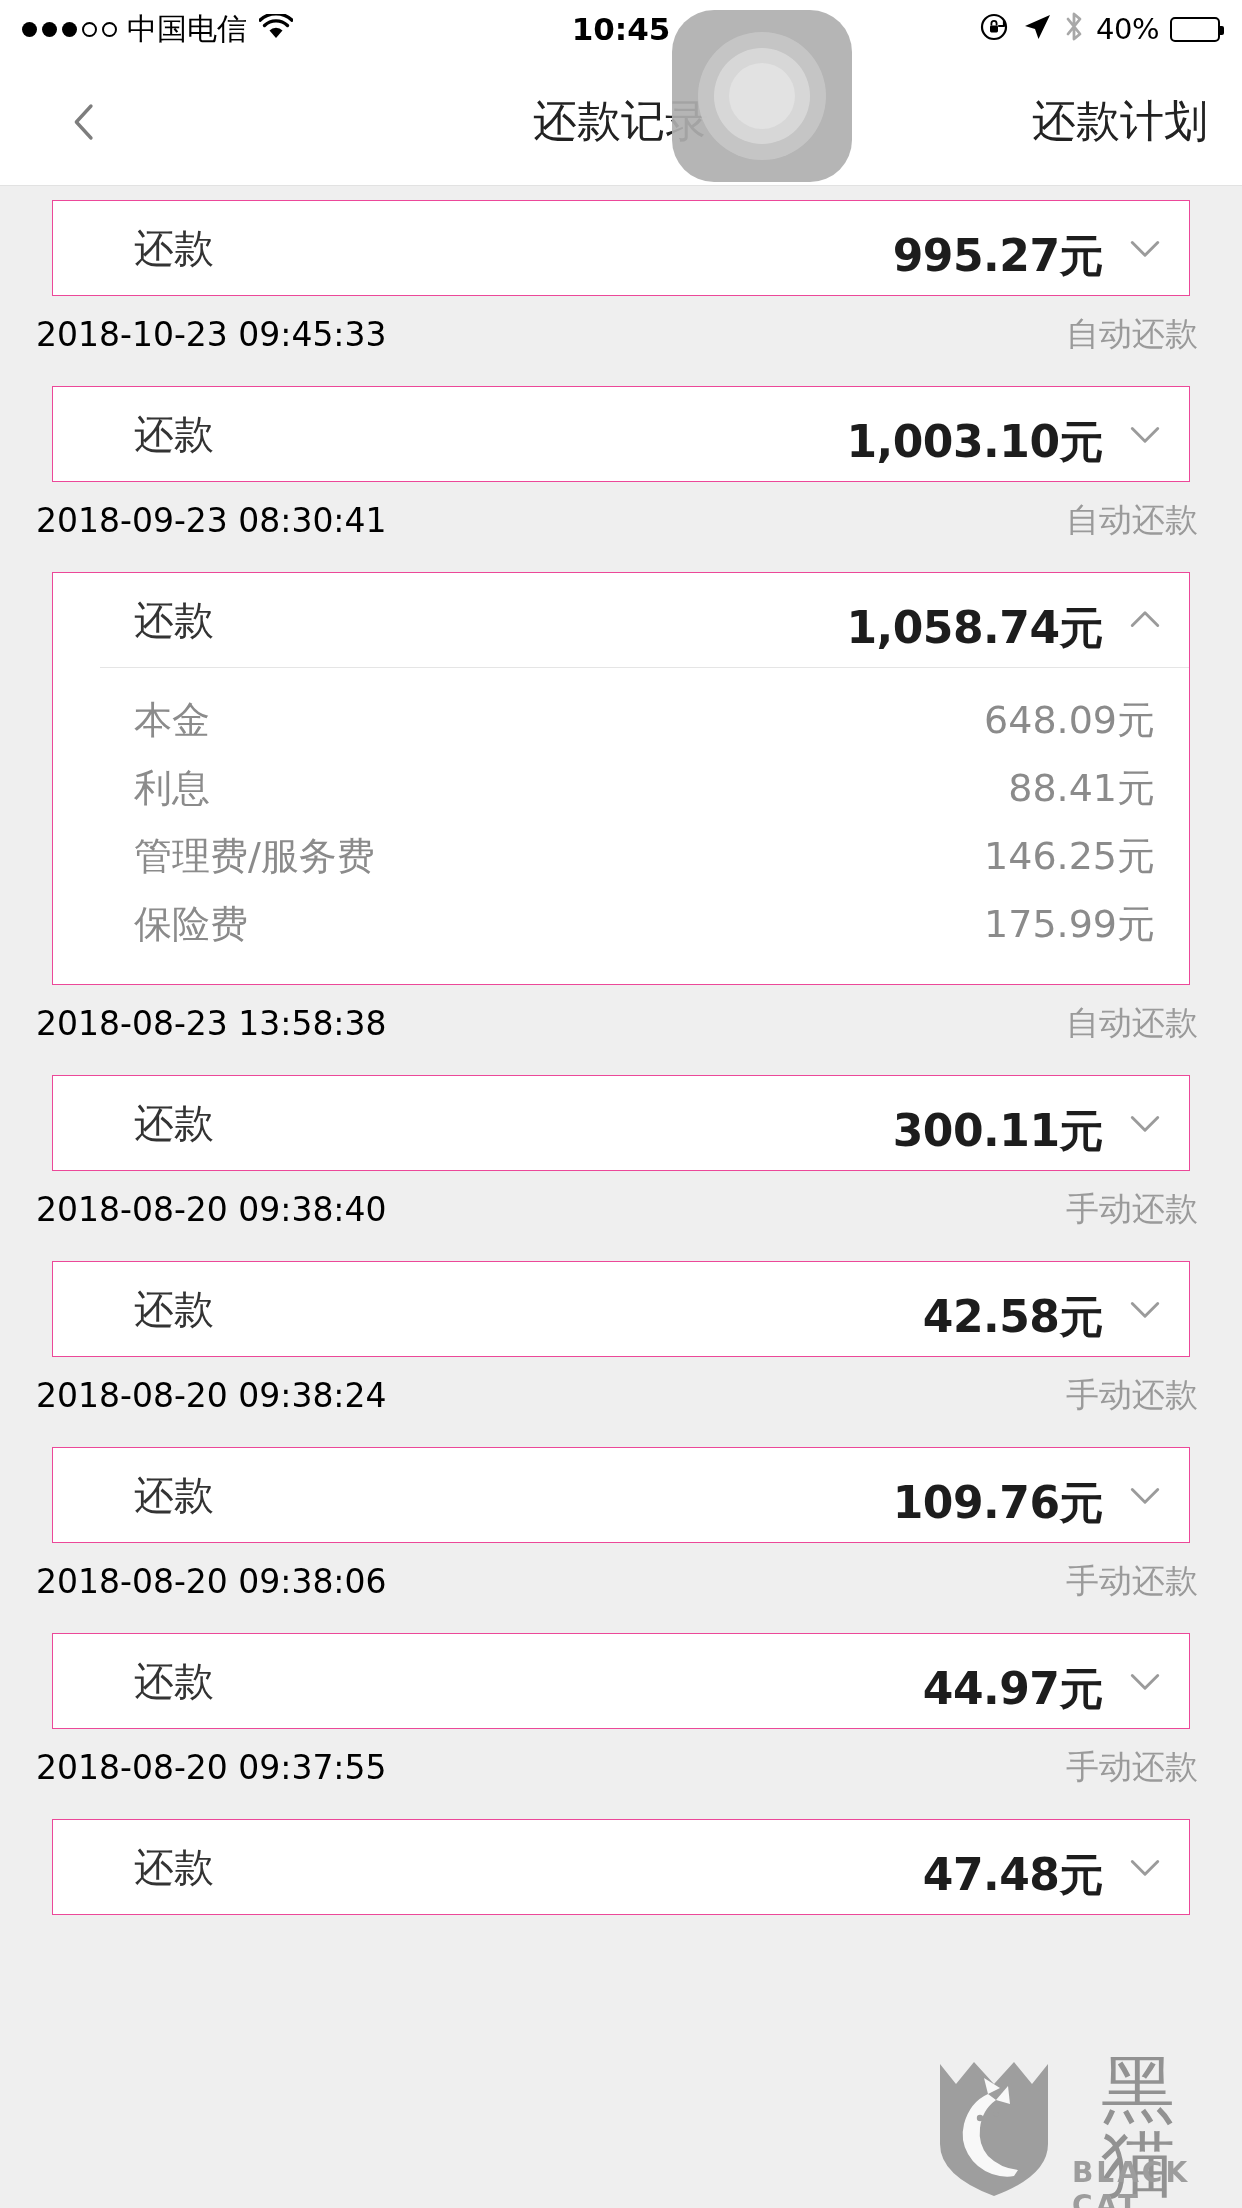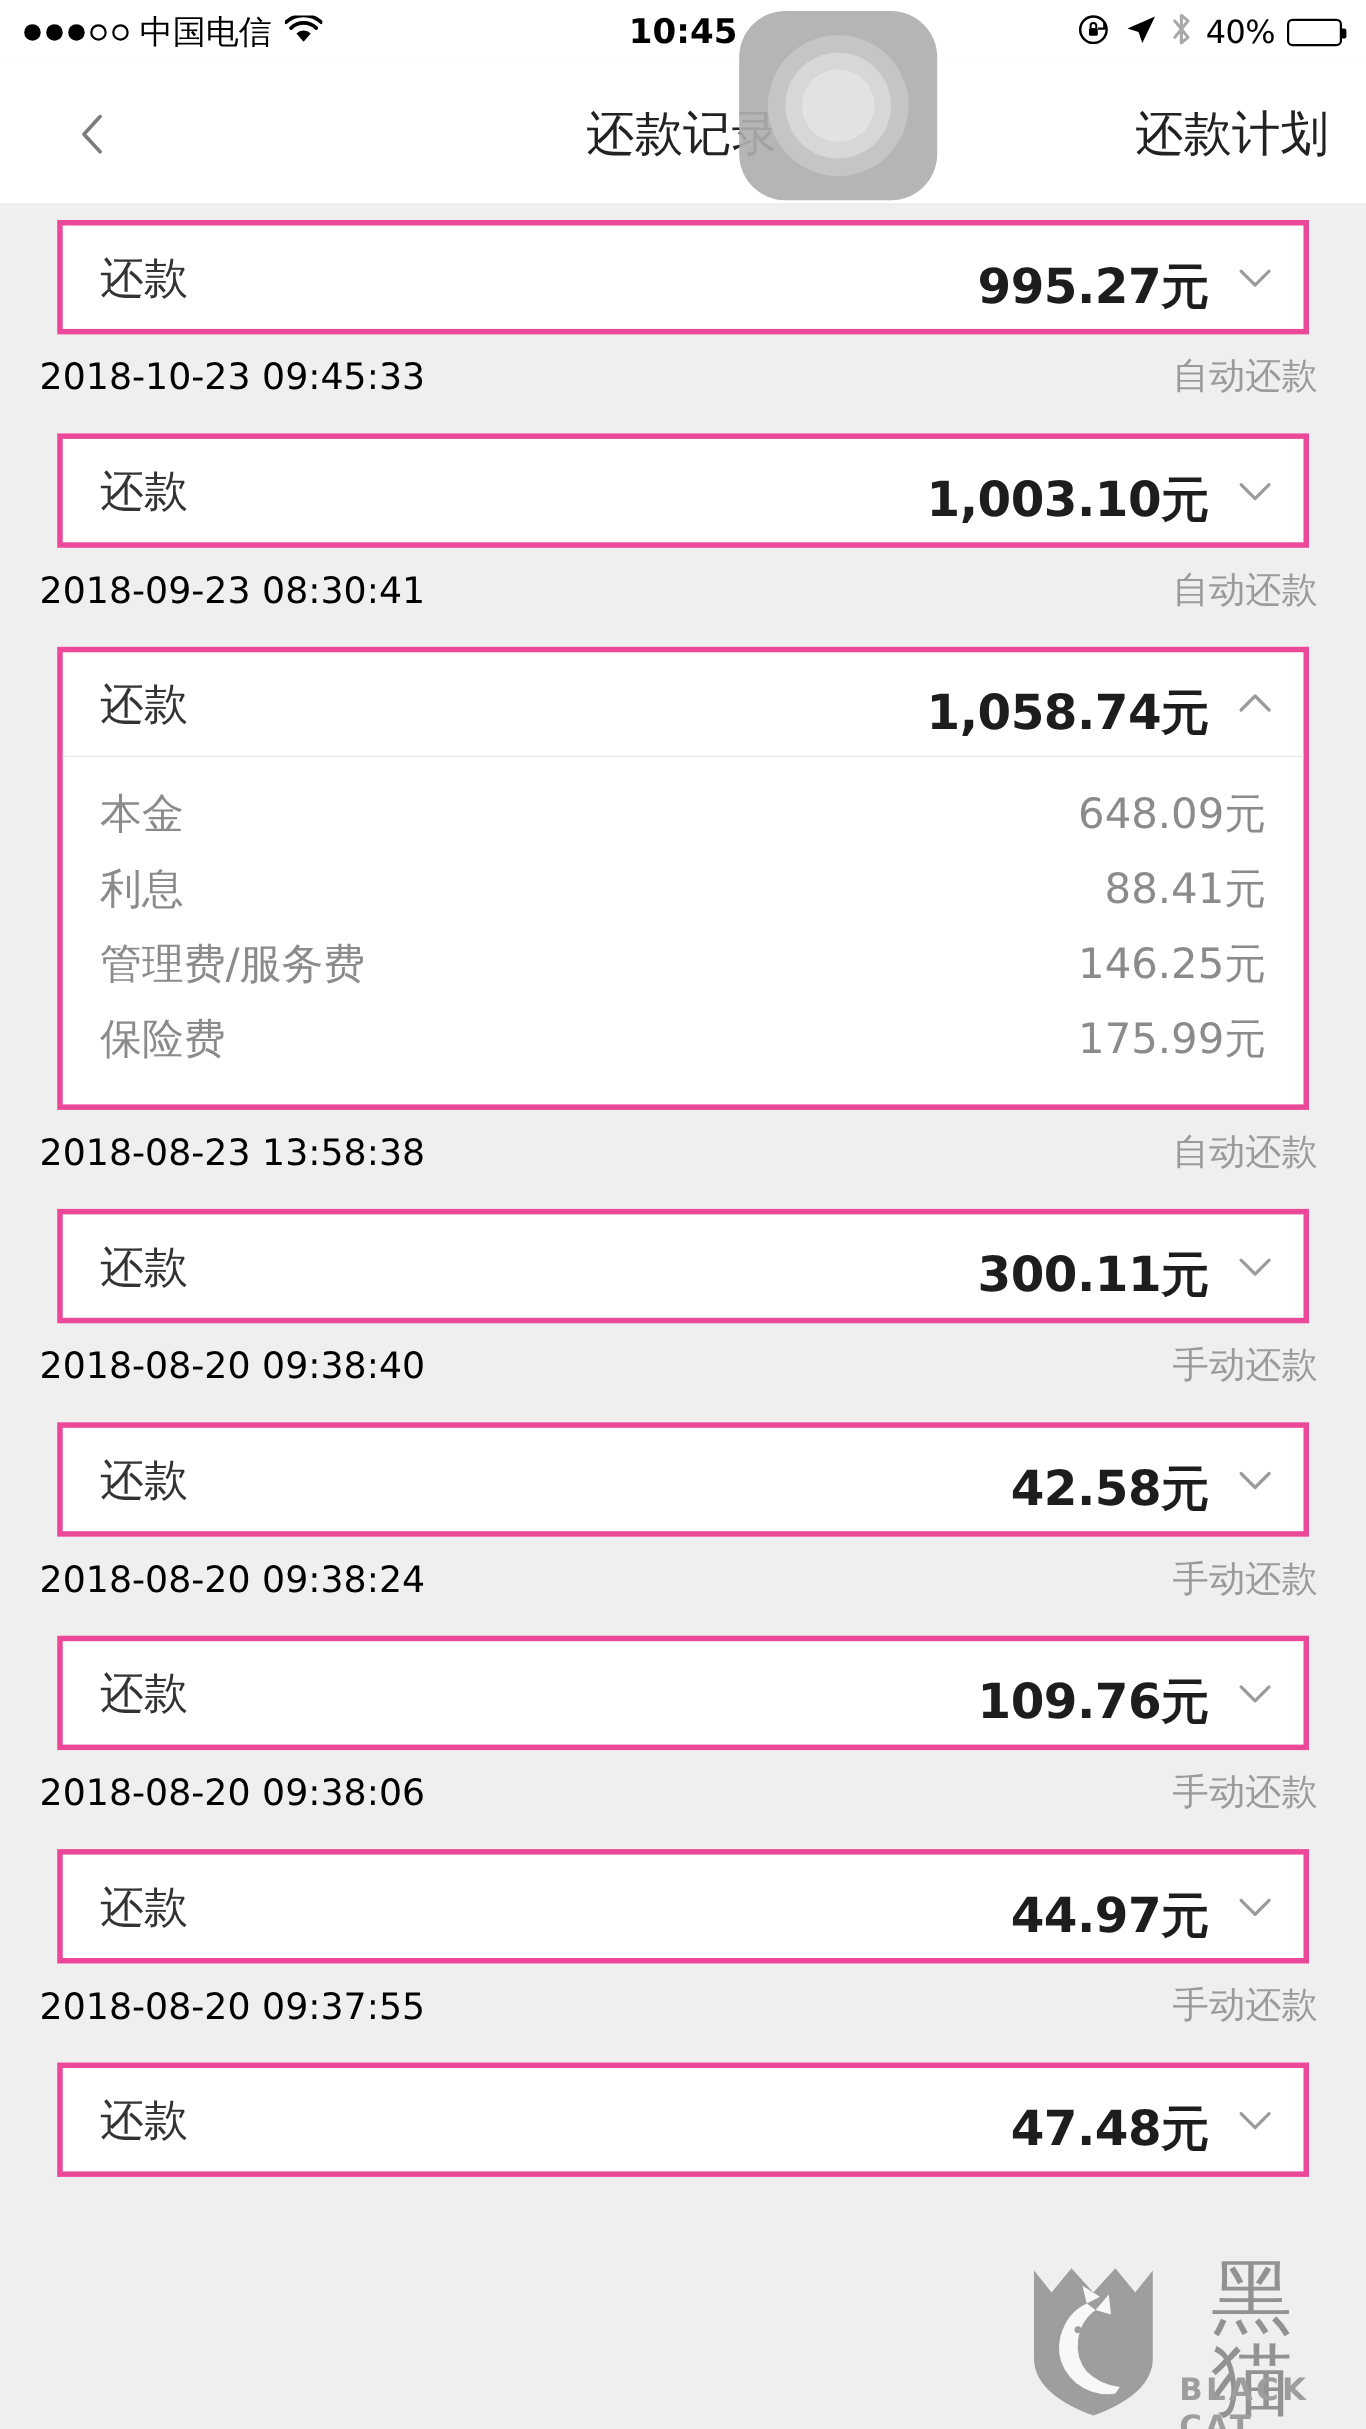--- a/index.html
+++ b/index.html
@@ -180,22 +180,23 @@
 
   
   .scroll-area {
     position: relative;
     background: #efefef;
     padding: 0 0 0 0;
   }
   .card {
     margin: 0 52px;
     background: #ffffff;
-    border: 5px solid #ec4899;
-    box-sizing: border-box;
+    border: 1px solid #ec4899;
+    box-sizing: border-box;
+    padding-left: 47px;
   }
   .card-head {
     height: 94px;
     display: flex;
     align-items: center;
     padding: 0 24px 0 34px;
     box-sizing: border-box;
   }
   .card-label {
     font-size: 40px;

